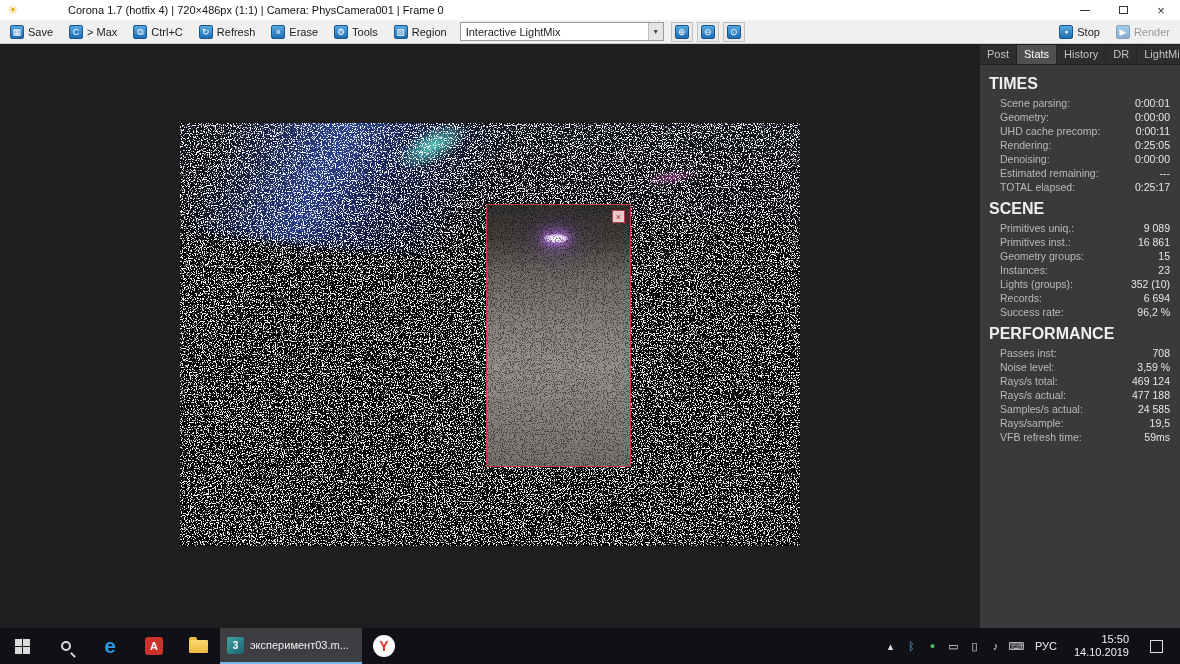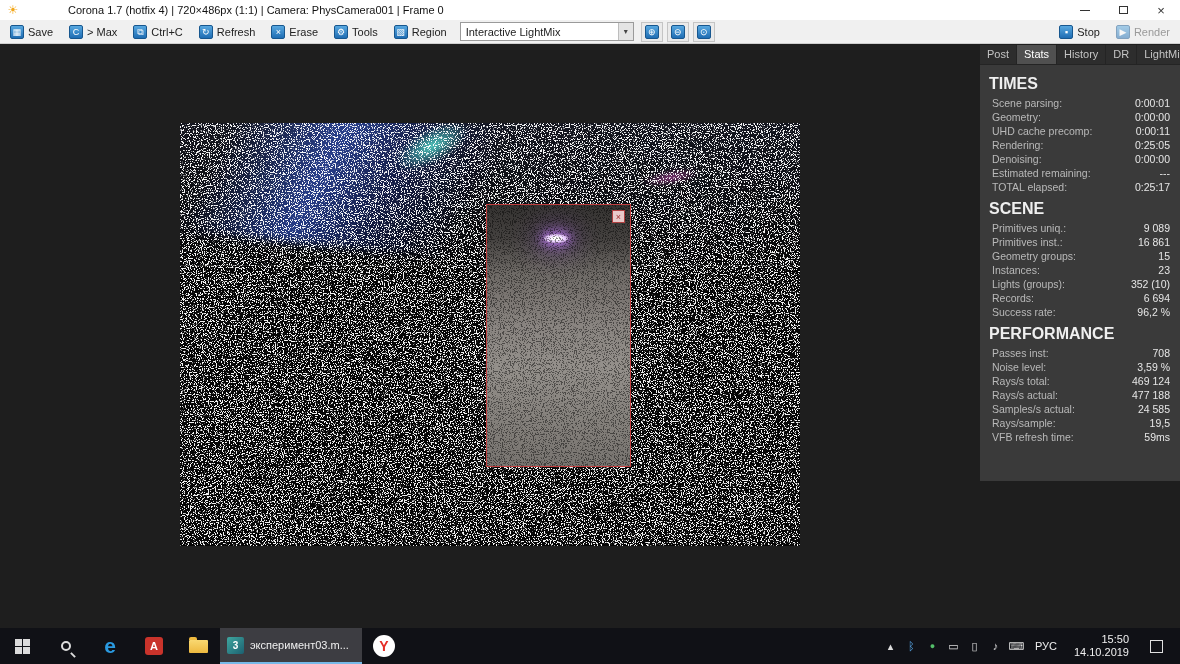--- a/index.html
+++ b/index.html
@@ -14,21 +14,21 @@
   .win-btn { width:38px; display:flex; align-items:center; justify-content:center; color:#333; background:#fff; border:none; cursor:default; }
   .glyph-min { width:10px; height:1px; background:#333; display:block; }
   .glyph-max { width:9px; height:8px; border:1px solid #333; display:block; }
   .glyph-close { font-size:13px; color:#333; line-height:13px; }
 
   
   .toolbar { position:absolute; top:20px; left:0; right:0; height:24px; background:#f0f0f0; border-bottom:1px solid #cfcfcf; display:flex; align-items:center; padding:0 3px; gap:2px; }
   .tb-btn { display:flex; align-items:center; gap:4px; height:20px; padding:0 6px; background:transparent; border:1px solid transparent; font-family:"Liberation Sans",sans-serif; font-size:11px; color:#222; }
   .tbi { width:14px; height:14px; background:linear-gradient(180deg,#58a8e0,#1f6db3); border:1px solid #17578f; border-radius:2px; color:#fff; font-size:9px; line-height:12px; text-align:center; display:inline-block; flex:none; }
   .tb-btn.square { padding:0 3px; border:1px solid #c4c4c4; background:#eaeaea; margin:0 1px; }
-  .dropdown { display:flex; align-items:center; height:19px; width:174px; background:#fff; border:1px solid #9a9a9a; margin:8px 4px; font-size:11px; color:#222; }
+  .dropdown { display:flex; align-items:center; height:19px; width:204px; background:#fff; border:1px solid #9a9a9a; margin:8px 4px; font-size:11px; color:#222; }
   .dd-value { flex:1; padding-left:5px; white-space:nowrap; overflow:hidden; }
   .dd-arrow { width:15px; height:100%; background:#e4e4e4; border-left:1px solid #bdbdbd; text-align:center; font-size:8px; line-height:17px; color:#444; }
   .tb-spacer { flex:1; }
   .tb-btn.disabled { color:#9a9a9a; }
   .tb-btn.disabled .tbi { opacity:.5; }
 
   
   .main { position:absolute; top:45px; left:0; width:1180px; height:583px; }
   .viewport { position:absolute; left:0; top:0; width:980px; height:583px; background:#1e1e1e; overflow:hidden; }
   .render-image { position:absolute; left:180px; top:78px; width:620px; height:423px; background:#060606; overflow:hidden; }
@@ -43,27 +43,27 @@
   .region-noise { opacity:.45; }
 
   .region-box { position:absolute; left:306px; top:81px; width:145px; height:263px; border:1px solid #c24040; overflow:hidden;
     background:linear-gradient(180deg,#353331 0%,#454240 13%,#6e6a66 26%,#898480 46%,#94908b 62%,#827e79 86%,#787470 100%); }
   .region-light { position:absolute; left:57px; top:29px; width:24px; height:9px; border-radius:50%;
     background:radial-gradient(ellipse, #fff 20%, #e7c7ff 55%, rgba(180,90,230,.25) 100%);
     box-shadow:0 0 10px 3px rgba(200,130,255,.8), 0 0 24px 10px rgba(140,70,210,.35); }
   .region-close { position:absolute; top:5px; right:5px; width:13px; height:13px; background:#e9caca; border:1px solid #b04040; color:#a03030; font-size:9px; line-height:10px; text-align:center; padding:0; }
 
   
-  .side-panel { position:absolute; left:980px; top:0; width:200px; height:436px; background:#3a3a3a; }
+  .side-panel { position:absolute; left:980px; top:0; width:200px; height:583px; background:#3a3a3a; }
   .tabs { display:flex; height:20px; background:#2d2d2d; border-bottom:1px solid #242424; }
   .tab { font-size:11px; color:#c4c4c4; padding:3px 7px 0; border-right:1px solid #242424; white-space:nowrap; }
   .tab.active { background:#505050; color:#fff; }
   .stats { padding-top:4px; }
   .sec-title { font-size:16px; font-weight:bold; color:#efefef; padding:6px 9px 3px; }
-  .row { display:flex; justify-content:space-between; padding:1px 10px 1px 12px; font-size:10.5px; line-height:12px;text-align:center; }
+  .row { display:flex; justify-content:space-between; padding:1px 10px 1px 20px; font-size:10.5px; line-height:12px;text-align:center; }
   .lbl { color:#b9b9b9; }
   .val { color:#e6e6e6; }
 
   
   .taskbar { position:absolute; left:0; top:628px; width:1180px; height:36px; background:#101116; display:flex; align-items:stretch; color:#e8e8e8; }
   .tk-item { width:44px; display:flex; align-items:center; justify-content:center; flex:none; }
   .winlogo { width:15px; height:15px; display:grid; grid-template-columns:7px 7px; grid-template-rows:7px 7px; gap:1px; }
   .winlogo i { background:#dcdcdc; }
   .magnifier { width:10px; height:10px; border:2px solid #dcdcdc; border-radius:50%; position:relative; display:block; }
   .magnifier::after { content:""; position:absolute; width:2px; height:6px; background:#dcdcdc; left:9px; top:9px; transform:rotate(-45deg); }

